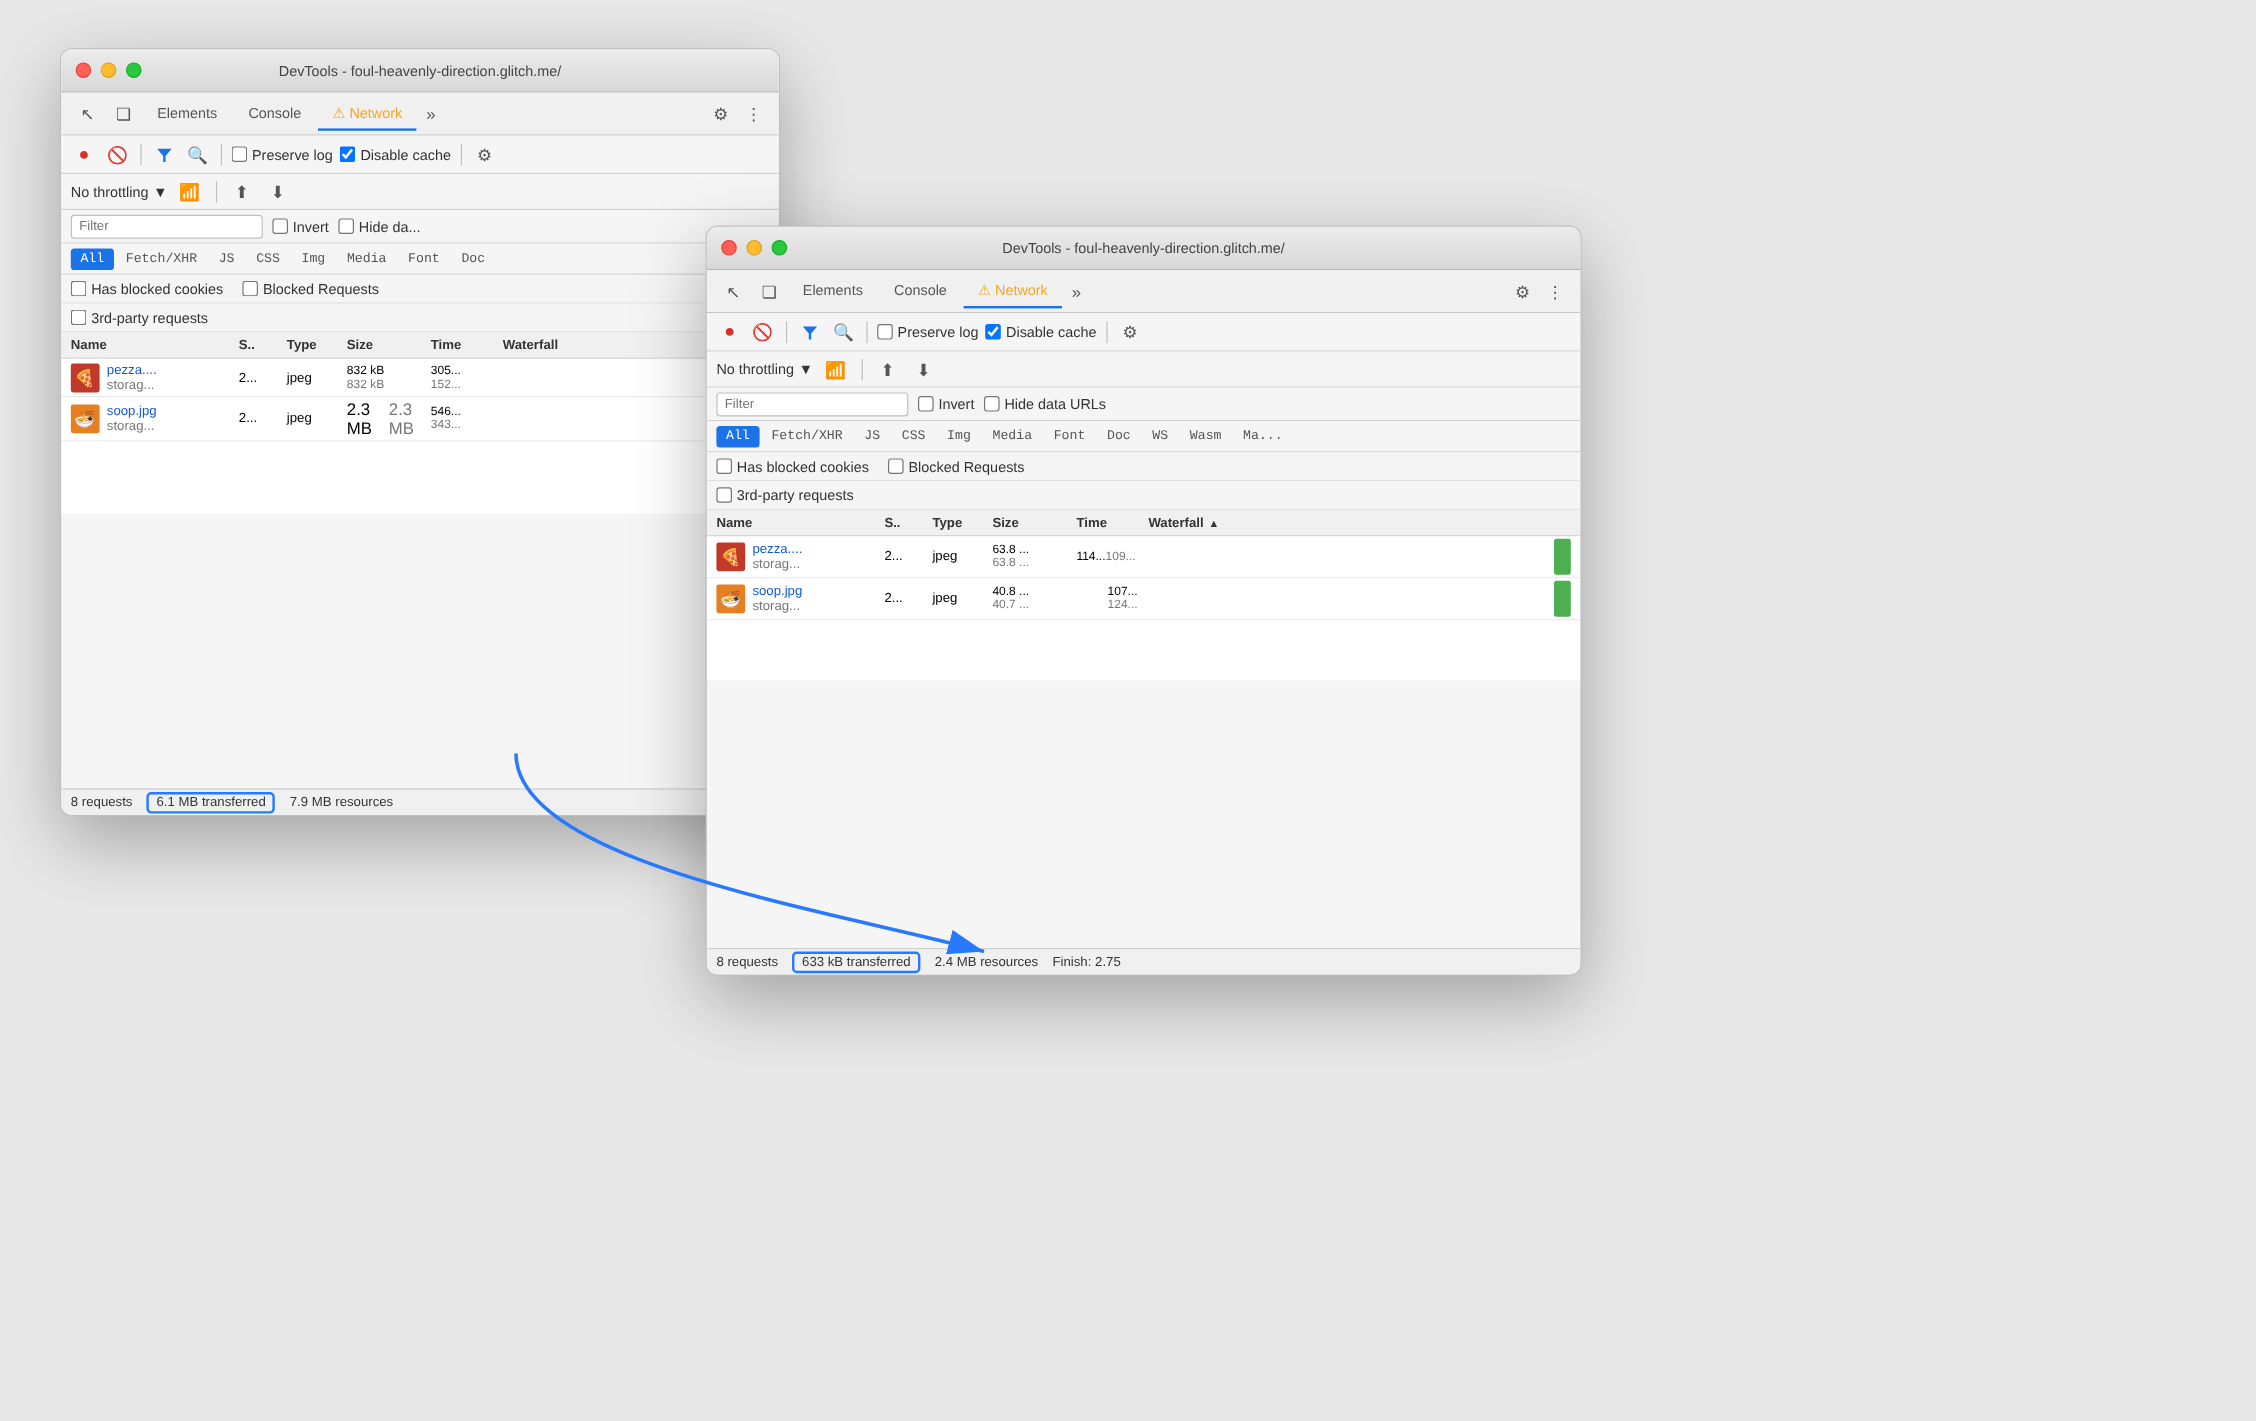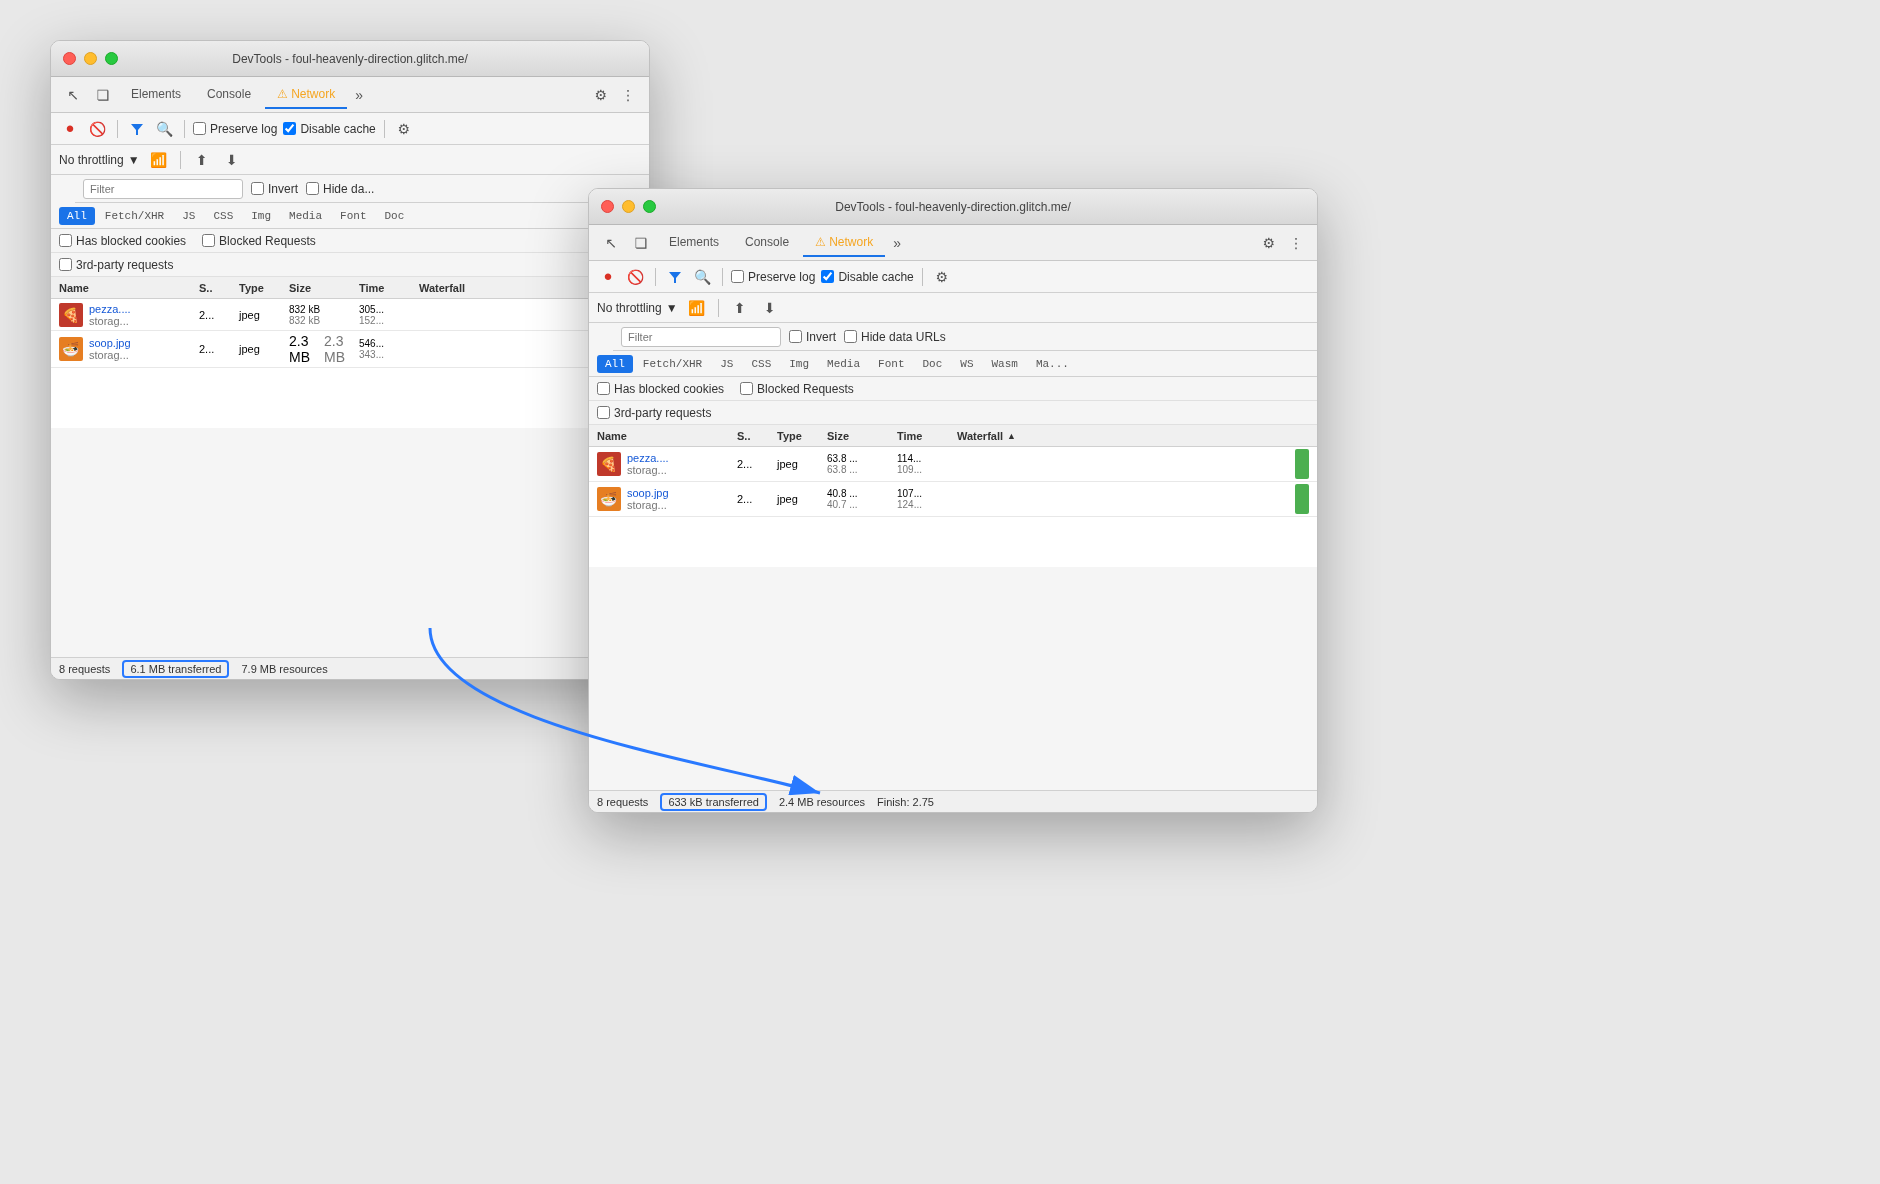--- a/index.html
+++ b/index.html
@@ -179,21 +179,20 @@
 
     
     .devtools-filter-bar {
       display: flex;
       align-items: center;
       background: #f5f5f5;
       border-bottom: 1px solid #d0d0d0;
       padding: 4px 8px;
       height: 28px;
       gap: 8px;
-      margin-left: 24px;
     }
 
     .filter-input {
       width: 160px;
       height: 20px;
       border: 1px solid #c0c0c0;
       border-radius: 3px;
       padding: 0 6px;
       font-size: 11px;
       background: white;
@@ -629,21 +628,21 @@
         <span class="row-name-main">pezza....</span>
         <span class="row-name-sub">storag...</span>
       </div>
     </div>
     <div class="col-status">2...</div>
     <div class="col-type">jpeg</div>
     <div class="col-size" style="display:flex;flex-direction:column;font-size:10px;">
       <span>63.8 ...</span>
         <span style="color:#777;">63.8 ...</span>
     </div>
-    <div class="col-time" style="display:flex;flex-direction:column;font-size:10px;">
+    <div class="col-time" style="display:flex;flex-direction:row;font-size:10px;">
       <span>114...</span>
         <span style="color:#777;">109...</span>
     </div>
     <div class="col-waterfall" style="display:flex;align-items:center;justify-content:flex-end;">
       <div style="width:14px;height:30px;background:#4caf50;border-radius:2px;"></div>
     </div>
   </div>
 
   <div class="network-row">
     <div class="row-name-cell">
@@ -652,21 +651,21 @@
         <span class="row-name-main">soop.jpg</span>
         <span class="row-name-sub">storag...</span>
       </div>
     </div>
     <div class="col-status">2...</div>
     <div class="col-type">jpeg</div>
     <div class="col-size" style="display:flex;flex-direction:column;font-size:10px;justify-content:center;">
       <span>40.8 ...</span>
         <span style="color:#777;">40.7 ...</span>
     </div>
-    <div class="col-time" style="display:flex;flex-direction:column;font-size:10px;">
+    <div class="col-time" style="display:flex;flex-direction:column;font-size:10px;margin-left:26px;">
       <span>107...</span>
         <span style="color:#777;">124...</span>
     </div>
     <div class="col-waterfall" style="display:flex;align-items:center;justify-content:flex-end;">
       <div style="width:14px;height:30px;background:#4caf50;border-radius:2px;"></div>
     </div>
   </div>
 
   <div style="flex:1; background:white; min-height:50px;"></div>
 

